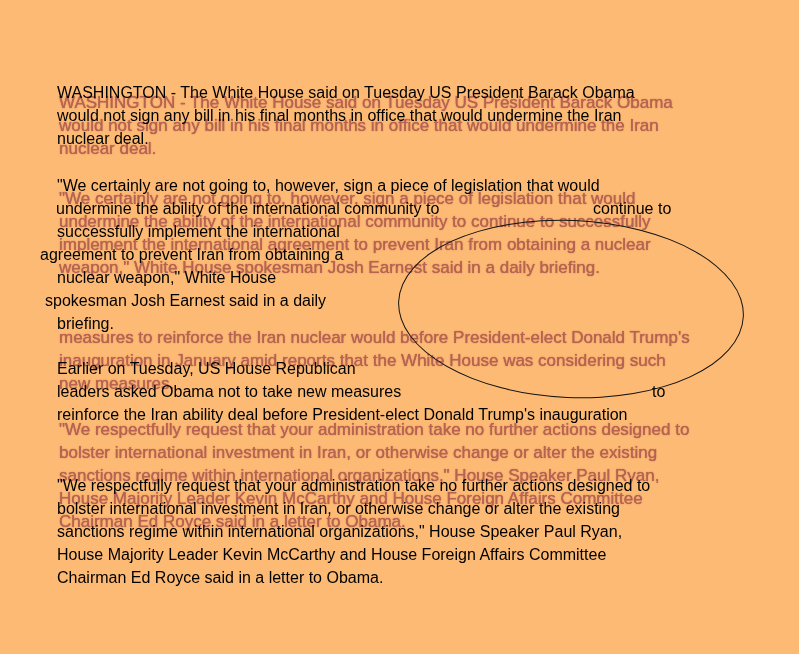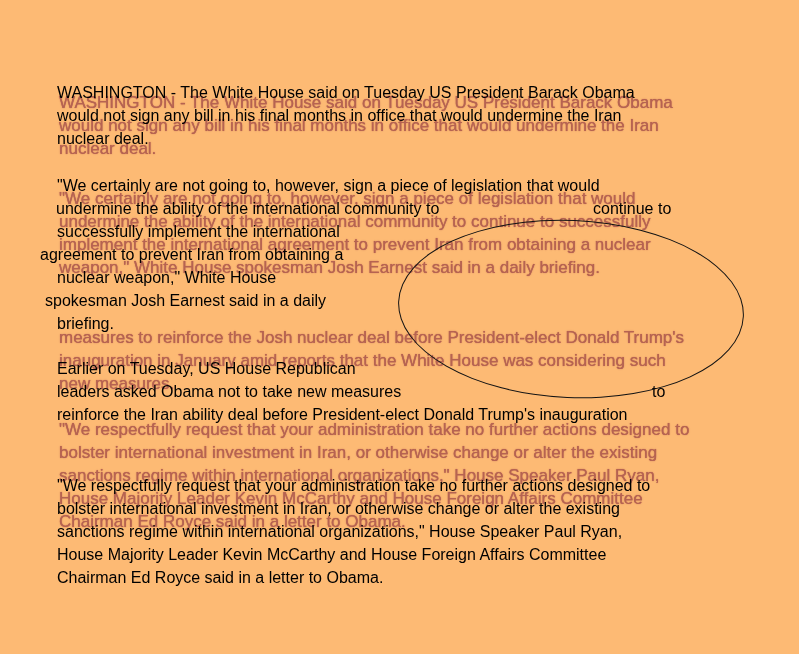--- a/index.html
+++ b/index.html
@@ -49,21 +49,21 @@
 
 <div class="page">
   <div class="layer" id="ghost-layer">
       <div class="line ghost" style="left: 59px; top: 94px;">WASHINGTON - The White House said on Tuesday US President Barack Obama</div>
       <div class="line ghost" style="left: 59px; top: 117px;">would not sign any bill in his final months in office that would undermine the Iran</div>
       <div class="line ghost" style="left: 59px; top: 140px;">nuclear deal.</div>
       <div class="line ghost" style="left: 59px; top: 190px;">"We certainly are not going to, however, sign a piece of legislation that would</div>
       <div class="line ghost" style="left: 59px; top: 213px;">undermine the ability of the international community to continue to successfully</div>
       <div class="line ghost" style="left: 59px; top: 236px;">implement the international agreement to prevent Iran from obtaining a nuclear</div>
       <div class="line ghost" style="left: 59px; top: 259px;">weapon," White House spokesman Josh Earnest said in a daily briefing.</div>
-      <div class="line ghost" style="left: 59px; top: 329px;">measures to reinforce the Josh nuclear deal before President-elect Donald Trump's</div>
+      <div class="line ghost" style="left: 59px; top: 329px;">measures to reinforce the Iran nuclear would before President-elect Donald Trump's</div>
       <div class="line ghost" style="left: 59px; top: 352px;">inauguration in January amid reports that the White House was considering such</div>
       <div class="line ghost" style="left: 59px; top: 375px;">new measures.</div>
       <div class="line ghost" style="left: 59px; top: 421px;">"We respectfully request that your administration take no further actions designed to</div>
       <div class="line ghost" style="left: 59px; top: 444px;">bolster international investment in Iran, or otherwise change or alter the existing</div>
       <div class="line ghost" style="left: 59px; top: 467px;">sanctions regime within international organizations," House Speaker Paul Ryan,</div>
       <div class="line ghost" style="left: 59px; top: 490px;">House Majority Leader Kevin McCarthy and House Foreign Affairs Committee</div>
       <div class="line ghost" style="left: 59px; top: 513px;">Chairman Ed Royce said in a letter to Obama.</div>
     </div>
   <div class="layer" id="text-layer">
       <div class="line black" style="left: 57px; top: 85px;">WASHINGTON - The White House said on Tuesday US President Barack Obama</div>

